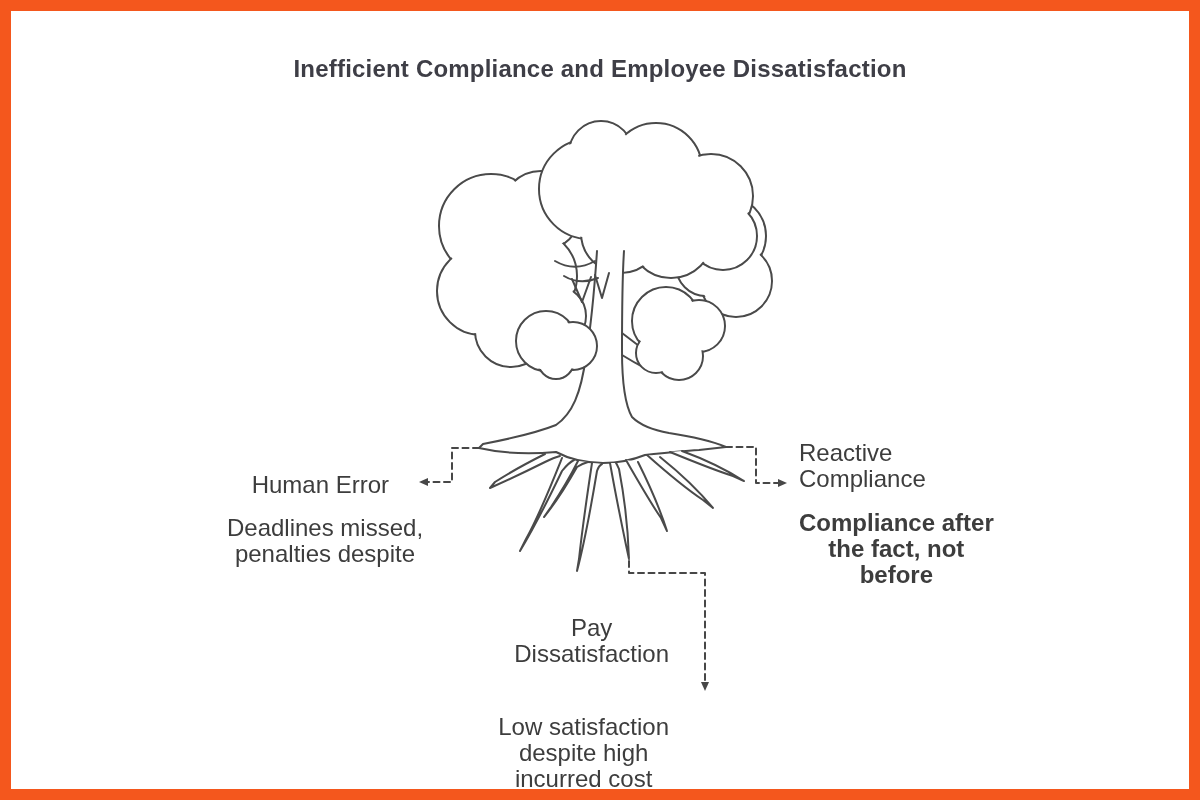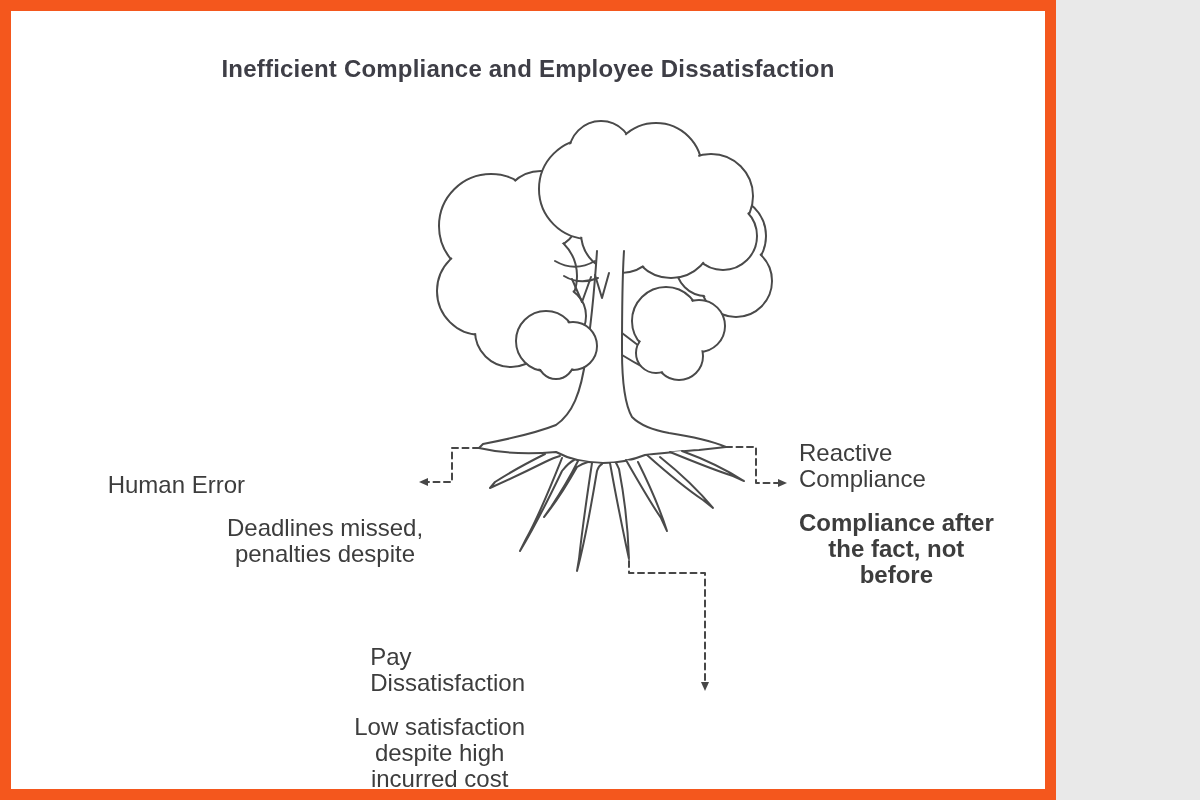--- a/index.html
+++ b/index.html
@@ -1,18 +1,18 @@
 <!DOCTYPE html>
 <html><head>
 <meta charset="utf-8">
 <style>
   html,body{margin:0;padding:0;background:#e9e9e9;}
   .frame{
     position:relative;
-    width:1056px;height:800px;
+    width:1200px;height:800px;
     box-sizing:border-box;
     background:#ffffff;
     border:11px solid #F4571D;
     overflow:hidden;
     font-family:"Liberation Sans", sans-serif;
     padding-left:32px;
   }
   .page-title{
     position:absolute;top:44px;left:0;right:0;
     text-align:center;
@@ -25,21 +25,21 @@
     position:absolute;
     font-size:24px;line-height:26px;
     color:#3D3D3D;
     white-space:nowrap;
   }
   .line{display:block;}
   .co-left-title{top:461px;right:800px;text-align:right;}
   .co-left-desc{top:504px;left:214px;width:200px;text-align:center;white-space:normal;}
   .co-right-title{top:429px;left:788px;text-align:left;}
   .co-right-desc{top:499px;left:788px;text-align:center;font-weight:bold;}
-  .co-bottom-title{top:633px;right:520px;text-align:left;margin-left:24px;}
+  .co-bottom-title{top:604px;right:520px;text-align:center;margin-left:24px;}
   .co-bottom-desc{top:703px;right:520px;text-align:center;}
 </style>
 </head>
 <body>
 
 <div class="frame">
 
   <div class="page-title">Inefficient Compliance and Employee Dissatisfaction</div>
 
   <svg class="diagram-svg" viewBox="0 0 1200 800" fill="none" stroke-linecap="round" stroke-linejoin="round">

